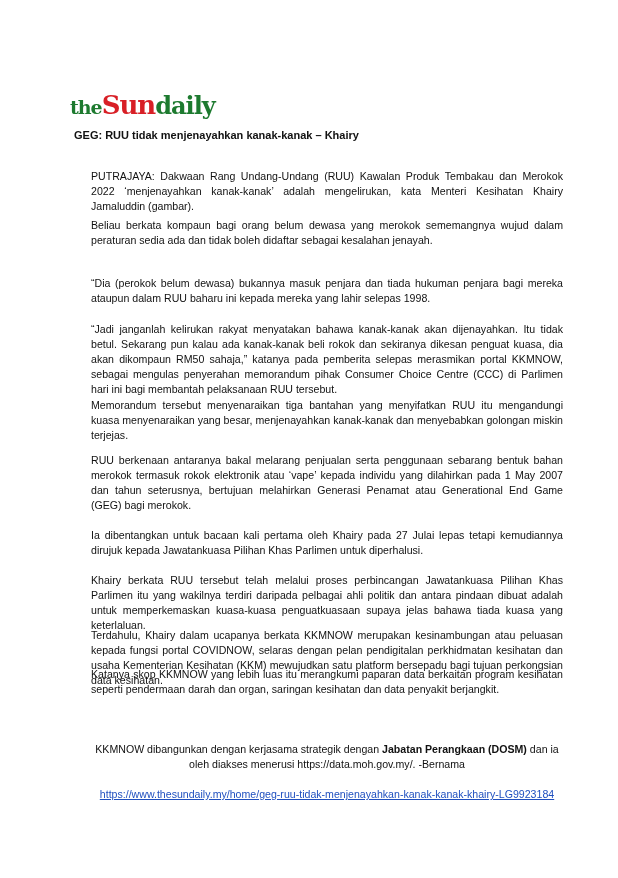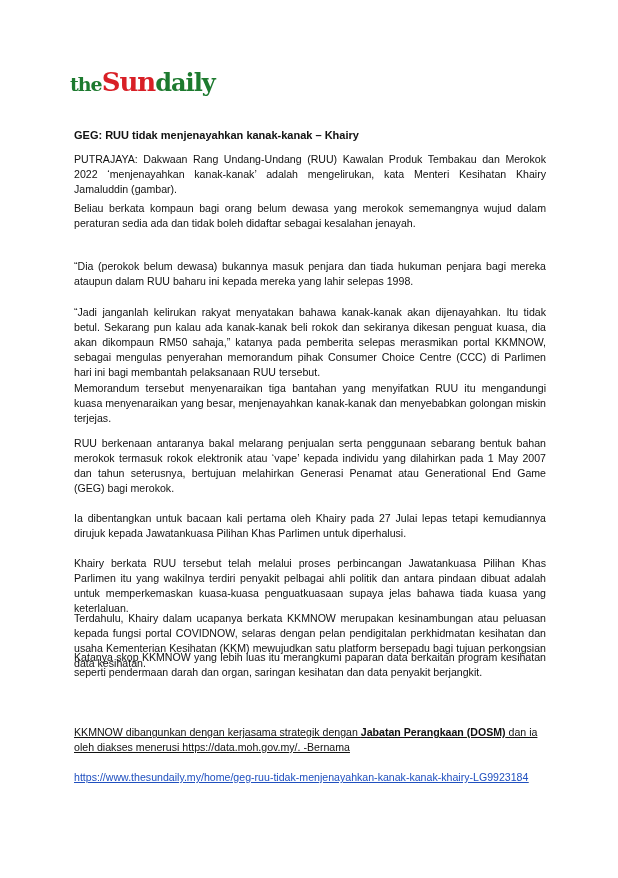--- a/index.html
+++ b/index.html
@@ -1,43 +1,43 @@
 <!DOCTYPE html>
 <html><head>
   <meta charset="utf-8">
   <style>
     html, body { margin: 0; padding: 0; background: #ffffff; }
     body { width: 618px; height: 878px; position: relative; overflow: hidden; }
     .page { position: absolute; left: 74px; top: 0; width: 472px; font-family: "Liberation Sans", sans-serif; font-size: 10.6px; line-height: 15px; color: #111; }
-    .logo { position: absolute; left: 70px; top: 64px; height: 36px; font-family: "DejaVu Serif", serif; font-weight: bold; letter-spacing: -1px; font-size: 23px; line-height: 36px; text-align: right; }
+    .logo { position: absolute; left: 70px; top: 87px; height: 36px; font-family: "DejaVu Serif", serif; font-weight: bold; letter-spacing: -1px; font-size: 23px; line-height: 36px; text-align: right; }
     .logo .the { color: #1d7a2f; font-size: 19px; }
     .logo .sun { color: #d81f26; font-size: 26px; }
     .logo .daily { color: #1d7a2f; font-size: 24px; }
     .title { position: absolute; top: 128px; font-weight: bold; font-size: 11px; }
-    p { margin: 0; position: absolute; left: 0; width: 472px; text-align: justify; }
-    p.left { text-align: left; text-decoration: underline; }
+    p { margin: 17px; position: absolute; left: 0; width: 472px; text-align: justify; }
+    p.left { text-align: center; }
     .link { color: #1f4fbf; text-decoration: underline; cursor: pointer; }
     b { font-weight: bold; }
   </style>
 </head>
 <body>
 
 <div class="logo">
   <span class="the">the</span><span class="sun">Sun</span><span class="daily">daily</span>
 </div>
 
 <div class="page">
   <div class="title">GEG: RUU tidak menjenayahkan kanak-kanak – Khairy</div>
 
   <p style="top:152px">PUTRAJAYA: Dakwaan Rang Undang-Undang (RUU) Kawalan Produk Tembakau dan Merokok 2022 ‘menjenayahkan kanak-kanak’ adalah mengelirukan, kata Menteri Kesihatan Khairy Jamaluddin (gambar).</p>
   <p style="top:201px">Beliau berkata kompaun bagi orang belum dewasa yang merokok sememangnya wujud dalam peraturan sedia ada dan tidak boleh didaftar sebagai kesalahan jenayah.</p>
   <p style="top:259px"> “Dia (perokok belum dewasa) bukannya masuk penjara dan tiada hukuman penjara bagi mereka ataupun dalam RUU baharu ini kepada mereka yang lahir selepas 1998.</p>
   <p style="top:305px">“Jadi janganlah kelirukan rakyat menyatakan bahawa kanak-kanak akan dijenayahkan. Itu tidak betul. Sekarang pun kalau ada kanak-kanak beli rokok dan sekiranya dikesan penguat kuasa, dia akan dikompaun RM50 sahaja,” katanya pada pemberita selepas merasmikan portal KKMNOW, sebagai mengulas penyerahan memorandum pihak Consumer Choice Centre (CCC) di Parlimen hari ini bagi membantah pelaksanaan RUU tersebut.</p>
   <p style="top:381px">Memorandum tersebut menyenaraikan tiga bantahan yang menyifatkan RUU itu mengandungi kuasa menyenaraikan yang besar, menjenayahkan kanak-kanak dan menyebabkan golongan miskin terjejas.</p>
   <p style="top:436px">RUU berkenaan antaranya bakal melarang penjualan serta penggunaan sebarang bentuk bahan merokok termasuk rokok elektronik atau ‘vape’ kepada individu yang dilahirkan pada 1 May 2007 dan tahun seterusnya, bertujuan melahirkan Generasi Penamat atau Generational End Game (GEG) bagi merokok.</p>
   <p style="top:511px">Ia dibentangkan untuk bacaan kali pertama oleh Khairy pada 27 Julai lepas tetapi kemudiannya dirujuk kepada Jawatankuasa Pilihan Khas Parlimen untuk diperhalusi.</p>
-  <p style="top:556px">Khairy berkata RUU tersebut telah melalui proses perbincangan Jawatankuasa Pilihan Khas Parlimen itu yang wakilnya terdiri penyakit pelbagai ahli politik dan antara pindaan dibuat adalah untuk memperkemaskan kuasa-kuasa penguatkuasaan supaya jelas bahawa tiada kuasa yang keterlaluan.</p>
+  <p style="top:556px">Khairy berkata RUU tersebut telah melalui proses perbincangan Jawatankuasa Pilihan Khas Parlimen itu yang wakilnya terdiri daripada pelbagai ahli politik dan antara pindaan dibuat adalah untuk memperkemaskan kuasa-kuasa penguatkuasaan supaya jelas bahawa tiada kuasa yang keterlaluan.</p>
   <p style="top:611px">Terdahulu, Khairy dalam ucapanya berkata KKMNOW merupakan kesinambungan atau peluasan kepada fungsi portal COVIDNOW, selaras dengan pelan pendigitalan perkhidmatan kesihatan dan usaha Kementerian Kesihatan (KKM) mewujudkan satu platform bersepadu bagi tujuan perkongsian data kesihatan.</p>
   <p style="top:650px">Katanya skop KKMNOW yang lebih luas itu merangkumi paparan data berkaitan program kesihatan seperti pendermaan darah dan organ, saringan kesihatan dan data penyakit berjangkit.</p>
   <p class="left" style="top:725px"><span>KKMNOW dibangunkan dengan kerjasama strategik dengan </span><b>Jabatan Perangkaan (DOSM)</b><span> dan ia oleh diakses menerusi https://data.moh.gov.my/. -Bernama</span></p>
 
   <p class="left" style="top:770px"><a class="link">https://www.thesundaily.my/home/geg-ruu-tidak-menjenayahkan-kanak-kanak-khairy-LG9923184</a></p>
 </div>
 
 </body></html>

